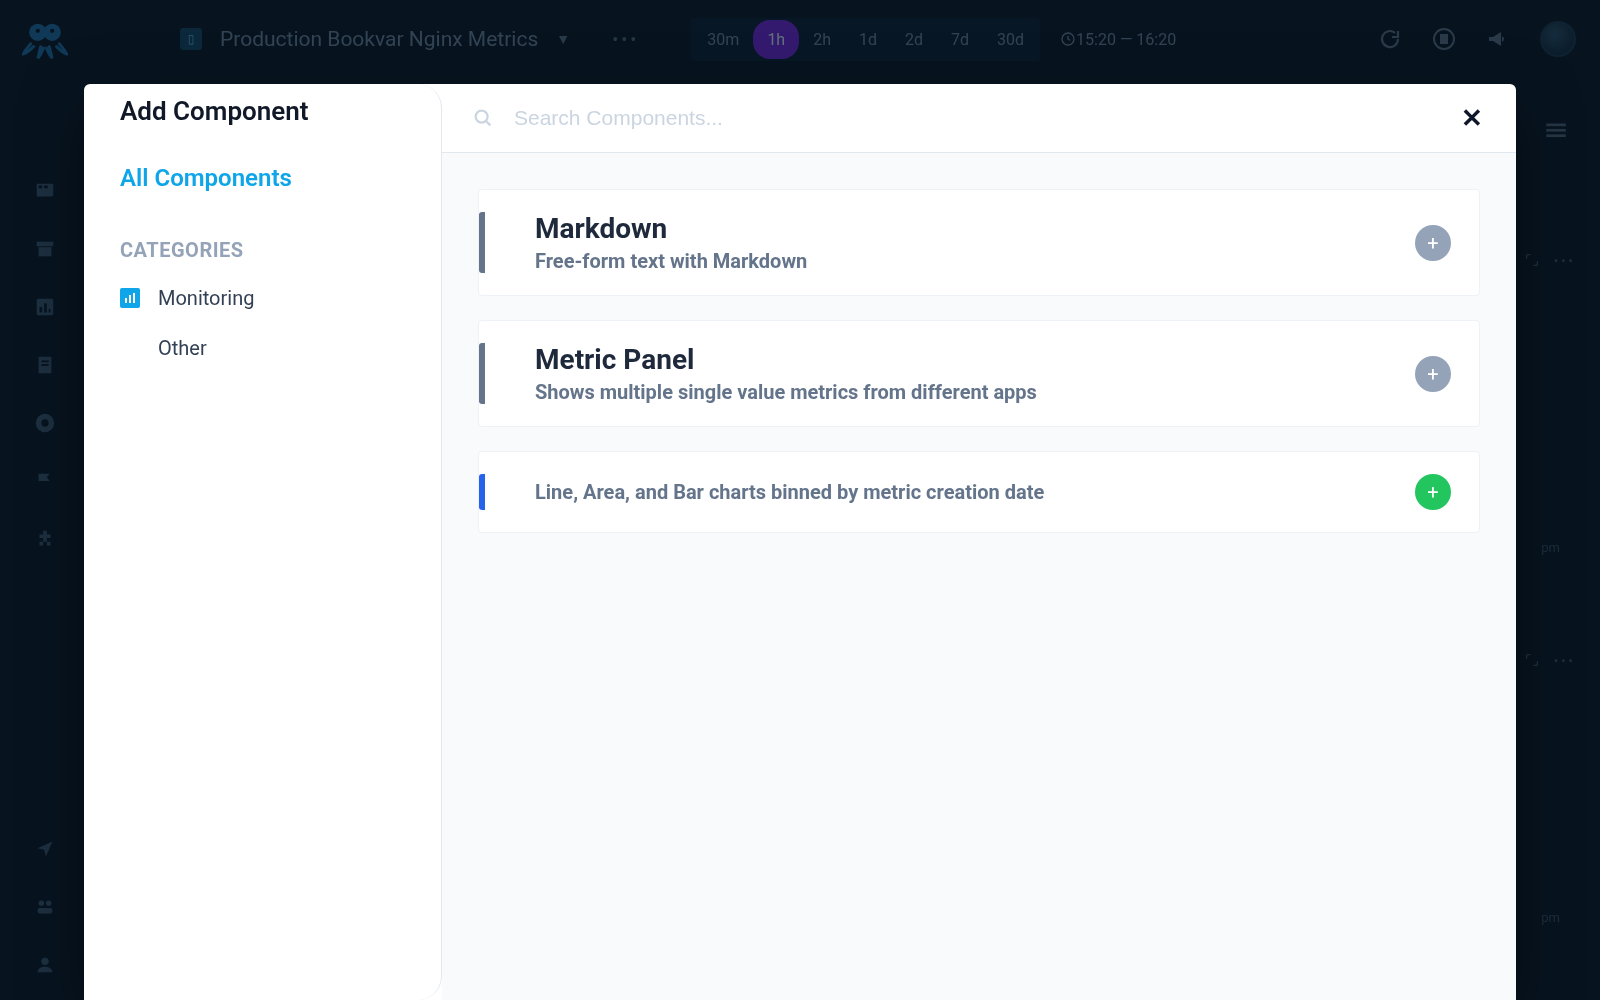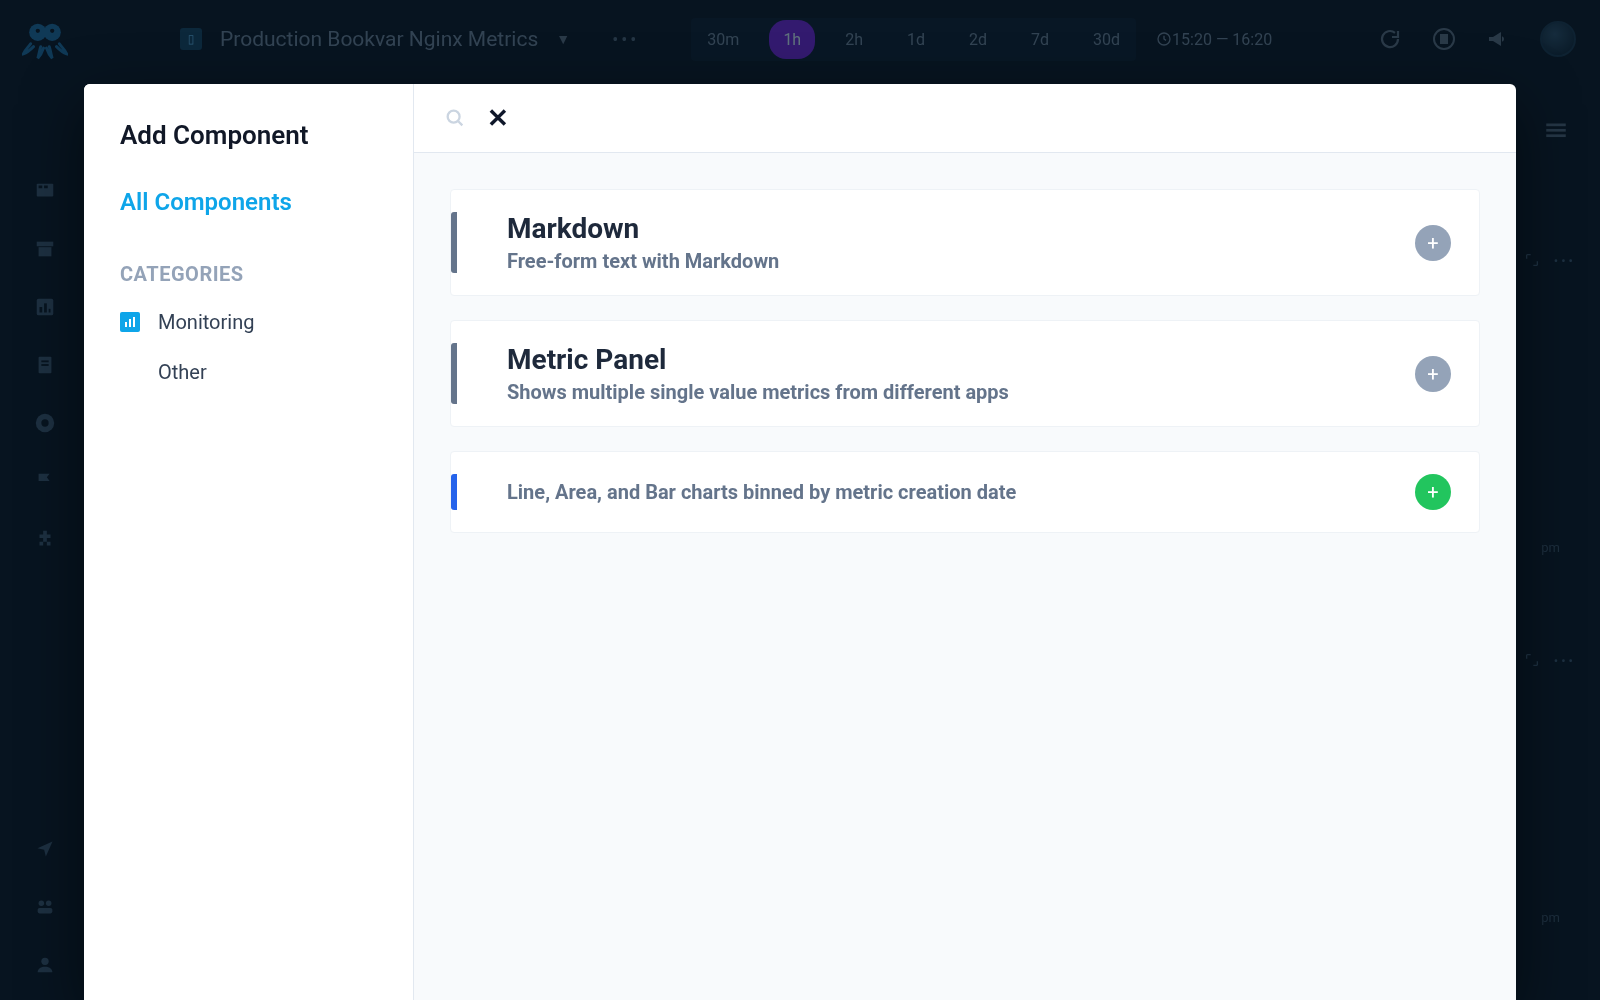--- a/index.html
+++ b/index.html
@@ -48,21 +48,21 @@
   .bg-topbar{
     position:absolute;left:90px;right:0;top:0;height:78px;
     display:flex;align-items:center;gap:12px;padding:0 24px 0 90px;
     color:var(--text-dark-muted);
     background:var(--bg-dark);
   }
   .picker{display:flex;align-items:center;gap:18px;font-size:21px;color:#6c849b;}
   .picker .sq{width:22px;height:22px;background:#174766;border-radius:3px;display:flex;align-items:center;justify-content:center;font-size:12px;color:#5fb4e8;}
   .picker .caret{color:#5a6f84;font-size:14px;}
   .three-dots{margin-left:30px;letter-spacing:3px;color:#4e667c;font-size:18px;}
-  .time-strip{margin-left:40px;display:flex;background:var(--bg-dark2);border-radius:4px;padding:2px;gap:16px;}
+  .time-strip{margin-left:40px;display:flex;background:var(--bg-dark2);border-radius:4px;padding:2px;}
   .time-strip .ti{padding:10px 14px;font-size:16px;color:#6c849b;border-radius:3px;}
   .time-strip .ti.active{background:#6d28d9;color:#cfe8f8;border-radius:17px;}
   .time-range{margin-left:8px;display:flex;align-items:center;gap:0;font-size:16px;color:#6c849b;}
   .time-range .clk{width:16px;height:16px;}
   .top-right{margin-left:auto;display:flex;align-items:center;gap:30px;color:#5a6f84;}
   .top-right .ic{width:24px;height:24px;display:flex;align-items:center;justify-content:center;}
   .avatar{width:36px;height:36px;border-radius:50%;background:radial-gradient(circle at 40% 35%,#2b4f6a,#0d2234);border:2px solid #1b3a52;}
 
   .bg-menu{position:absolute;right:24px;top:110px;width:40px;height:40px;display:flex;align-items:center;justify-content:center;color:#4e667c;}
 
@@ -84,24 +84,25 @@
     right:84px;
     bottom:0;
     background:#fff;
     border-radius:6px 6px 0 0;
     box-shadow:0 20px 60px rgba(0,0,0,.5);
     display:flex;
     overflow:hidden;
   }
 
   .m-sidebar{
-    width:330px;flex:none;
+    width:358px;flex:none;
     background:#fff;
     border-right:1px solid var(--border-light);
-    padding:36px 36px;
+    padding:12px 36px;
+    border-radius:24px;
   }
   .m-title{font-size:26px;font-weight:600;color:#111827;margin:0 0 38px 0;}
   .m-all{font-size:24px;font-weight:600;color:var(--blue);margin-bottom:46px;display:block;}
   .m-cat-label{font-size:20px;font-weight:700;letter-spacing:.5px;color:#94a3b8;margin-bottom:24px;}
   .m-cat-item{display:flex;align-items:center;gap:18px;font-size:20px;color:#334155;margin-bottom:26px;cursor:pointer;}
   .m-cat-item .box{width:20px;height:20px;background:#0ea5e9;border-radius:2px;display:flex;align-items:center;justify-content:center;color:#fff;font-size:11px;}
   .m-cat-item.plain{padding-left:38px;}
 
   .m-main{flex:1;display:flex;flex-direction:column;min-width:0;}
   .m-search{display:flex;align-items:center;gap:18px;padding:20px 30px;border-bottom:1px solid var(--border-light);}
@@ -310,20 +311,21 @@
   </aside>
 
   <div class="m-main">
     <div class="m-search">
       <span class="sicon">
         <svg viewBox="0 0 24 24" width="22" height="22" fill="none" stroke="currentColor" stroke-width="2.5">
             <circle cx="10.5" cy="10.5" r="6.5"></circle>
             <line x1="20" y1="20" x2="15.5" y2="15.5"></line>
           </svg>
       </span>
+      <input type="text" placeholder="Search Components..." style="">
       <span class="m-close">✕</span>
     </div>
 
     <div class="m-body">
 
       <div class="comp">
         <span class="bar"></span>
         <div class="txt">
           <div class="name">Markdown</div>
           <div class="desc">Free-form text with Markdown</div>

